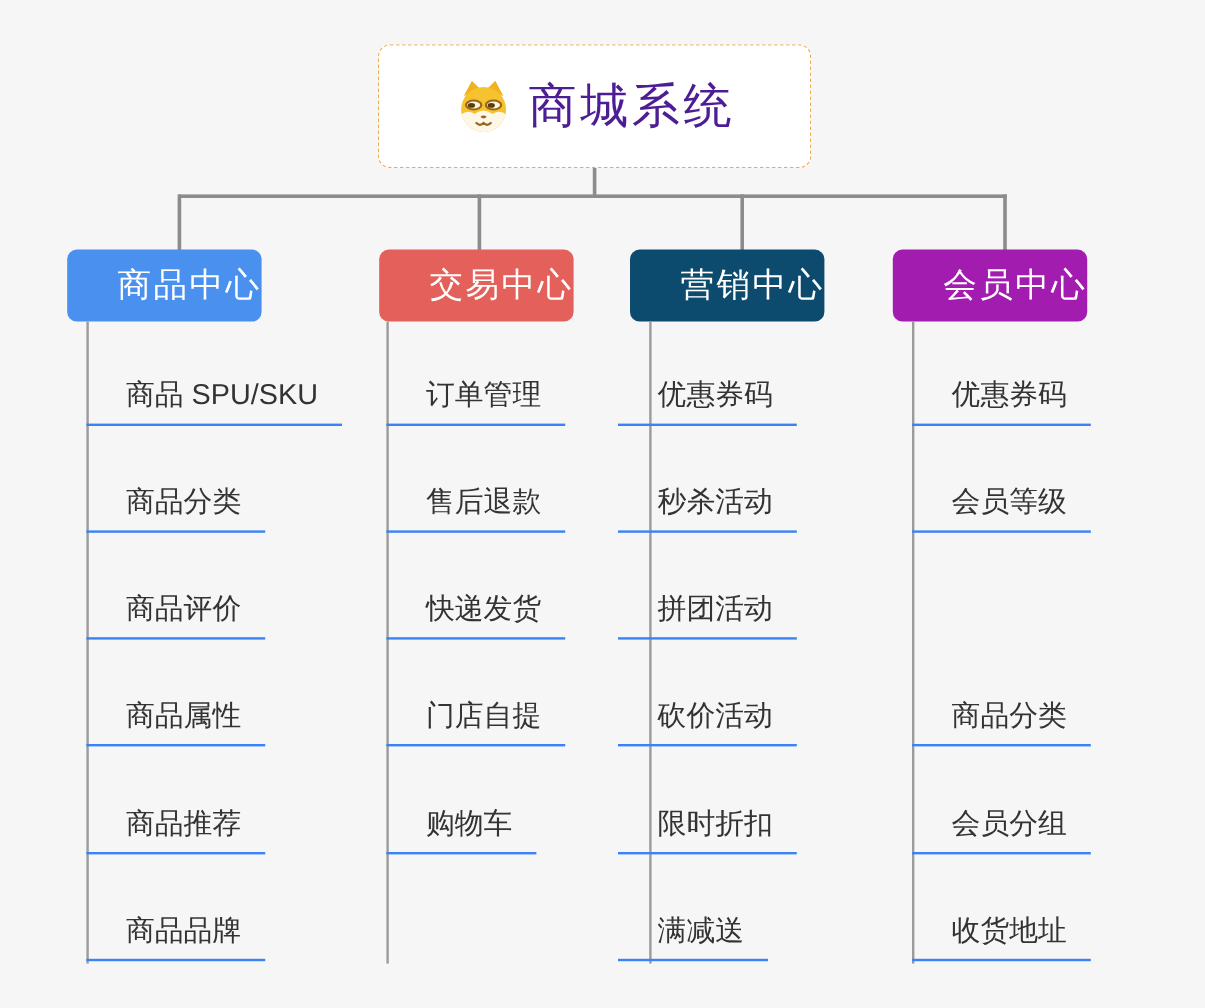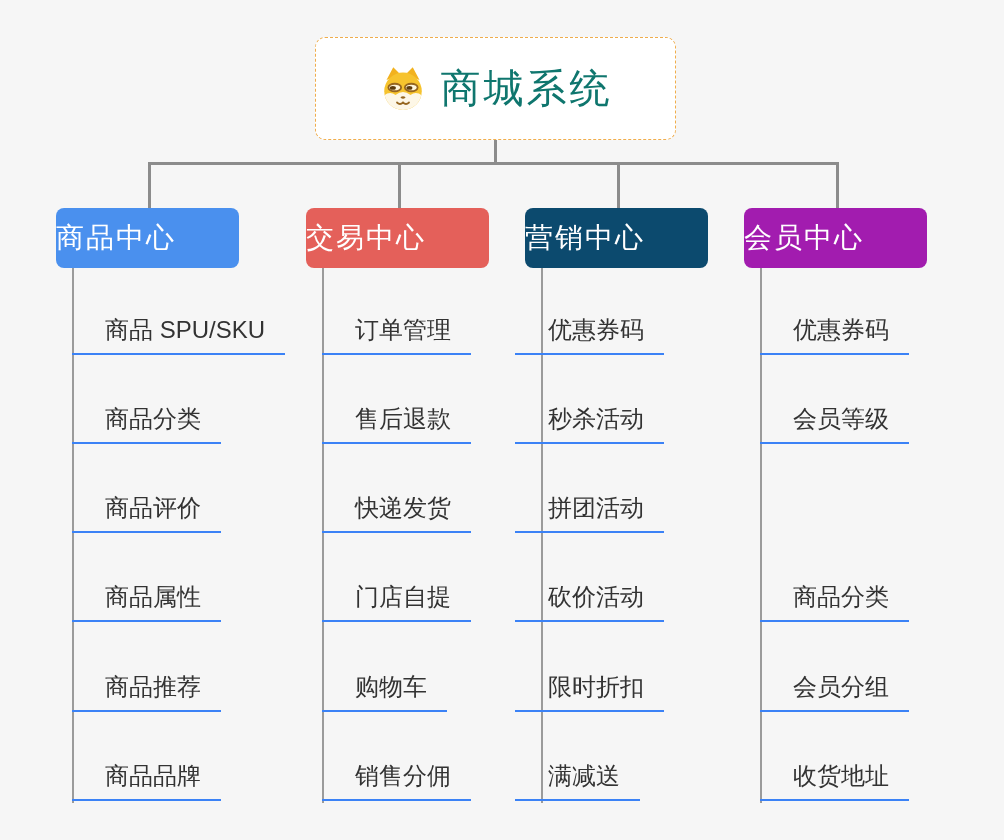--- a/index.html
+++ b/index.html
@@ -22,38 +22,38 @@
     border:1px dashed #f0ad4c;
     border-radius:10px;
     box-sizing:border-box;
     display:flex; align-items:center; justify-content:center;
     gap:14px;
   }
   .root-title {
     font-size:40px;
     letter-spacing:3px;
     font-weight:500;
-    color:#0f766e;
+    color:#4c1d95;
     white-space:nowrap;
   }
   .dog-icon { width:48px; height:48px; display:block; }
 
   
   .conn { position:absolute; background:#8c8c8c; }
   .stem { left:494px; top:140px; width:3px; height:24px; }
   .bus  { left:149px; top:162px; width:690px; height:3px; }
   .drop { top:162px; width:3px; height:47px; }
   .d0{left:148px} .d1{left:398px} .d2{left:617px} .d3{left:836px}
 
   
   .branch {
     position:absolute; top:208px;
-    width:183px; height:60px;
+    width:162px; height:60px;
     border-radius:8px;
-    display:flex; align-items:center; justify-content:flex-start;
+    display:flex; align-items:center; justify-content:flex-end;
     color:#ffffff;
     font-size:28px;
     letter-spacing:2px;
     white-space:nowrap;
   }
   .b0{left:56px} .b1{left:306px} .b2{left:525px} .b3{left:744px}
 
   
   .vline {
     position:absolute; top:268px;
@@ -103,21 +103,21 @@
   <div class="conn stem"></div>
   <div class="conn bus"></div>
   <div class="conn drop d0"></div>
   <div class="conn drop d1"></div>
   <div class="conn drop d2"></div>
   <div class="conn drop d3"></div>
 
   <div class="branch b0" style="background-color: rgb(74, 144, 238);">
     <span>商品中心</span>
   </div>
-  <div class="branch b1" style="background-color: rgb(228, 96, 90);">
+  <div class="branch b1" style="background-color: rgb(228, 96, 90); margin-left: 10px;">
     <span>交易中心</span>
   </div>
   <div class="branch b2" style="background-color: #0c4a6e;">
     <span>营销中心</span>
   </div>
   <div class="branch b3" style="background-color: #a21caf;">
     <span>会员中心</span>
   </div>
 
   <div class="vline vl0"></div>
@@ -130,21 +130,20 @@
   <div class="leaf c0 r3">商品属性</div>
   <div class="leaf c0 r2">商品评价</div>
   <div class="leaf c0 r4">商品推荐</div>
   <div class="leaf c0 r5">商品品牌</div>
 
   <div class="leaf c1 r0">订单管理</div>
   <div class="leaf c1 r1">售后退款</div>
   <div class="leaf c1 r2">快递发货</div>
   <div class="leaf c1 r3">门店自提</div>
   <div class="leaf c1 r4">购物车</div>
-  <div class="leaf c1 r5">销售分佣</div>
 
   <div class="leaf c2 r0">优惠券码</div>
   <div class="leaf c2 r1">秒杀活动</div>
   <div class="leaf c2 r2">拼团活动</div>
   <div class="leaf c2 r3">砍价活动</div>
   <div class="leaf c2 r4">限时折扣</div>
   <div class="leaf c2 r5">满减送</div>
 
   <div class="leaf c3 r0">优惠券码</div>
   <div class="leaf c3 r1">会员等级</div>

